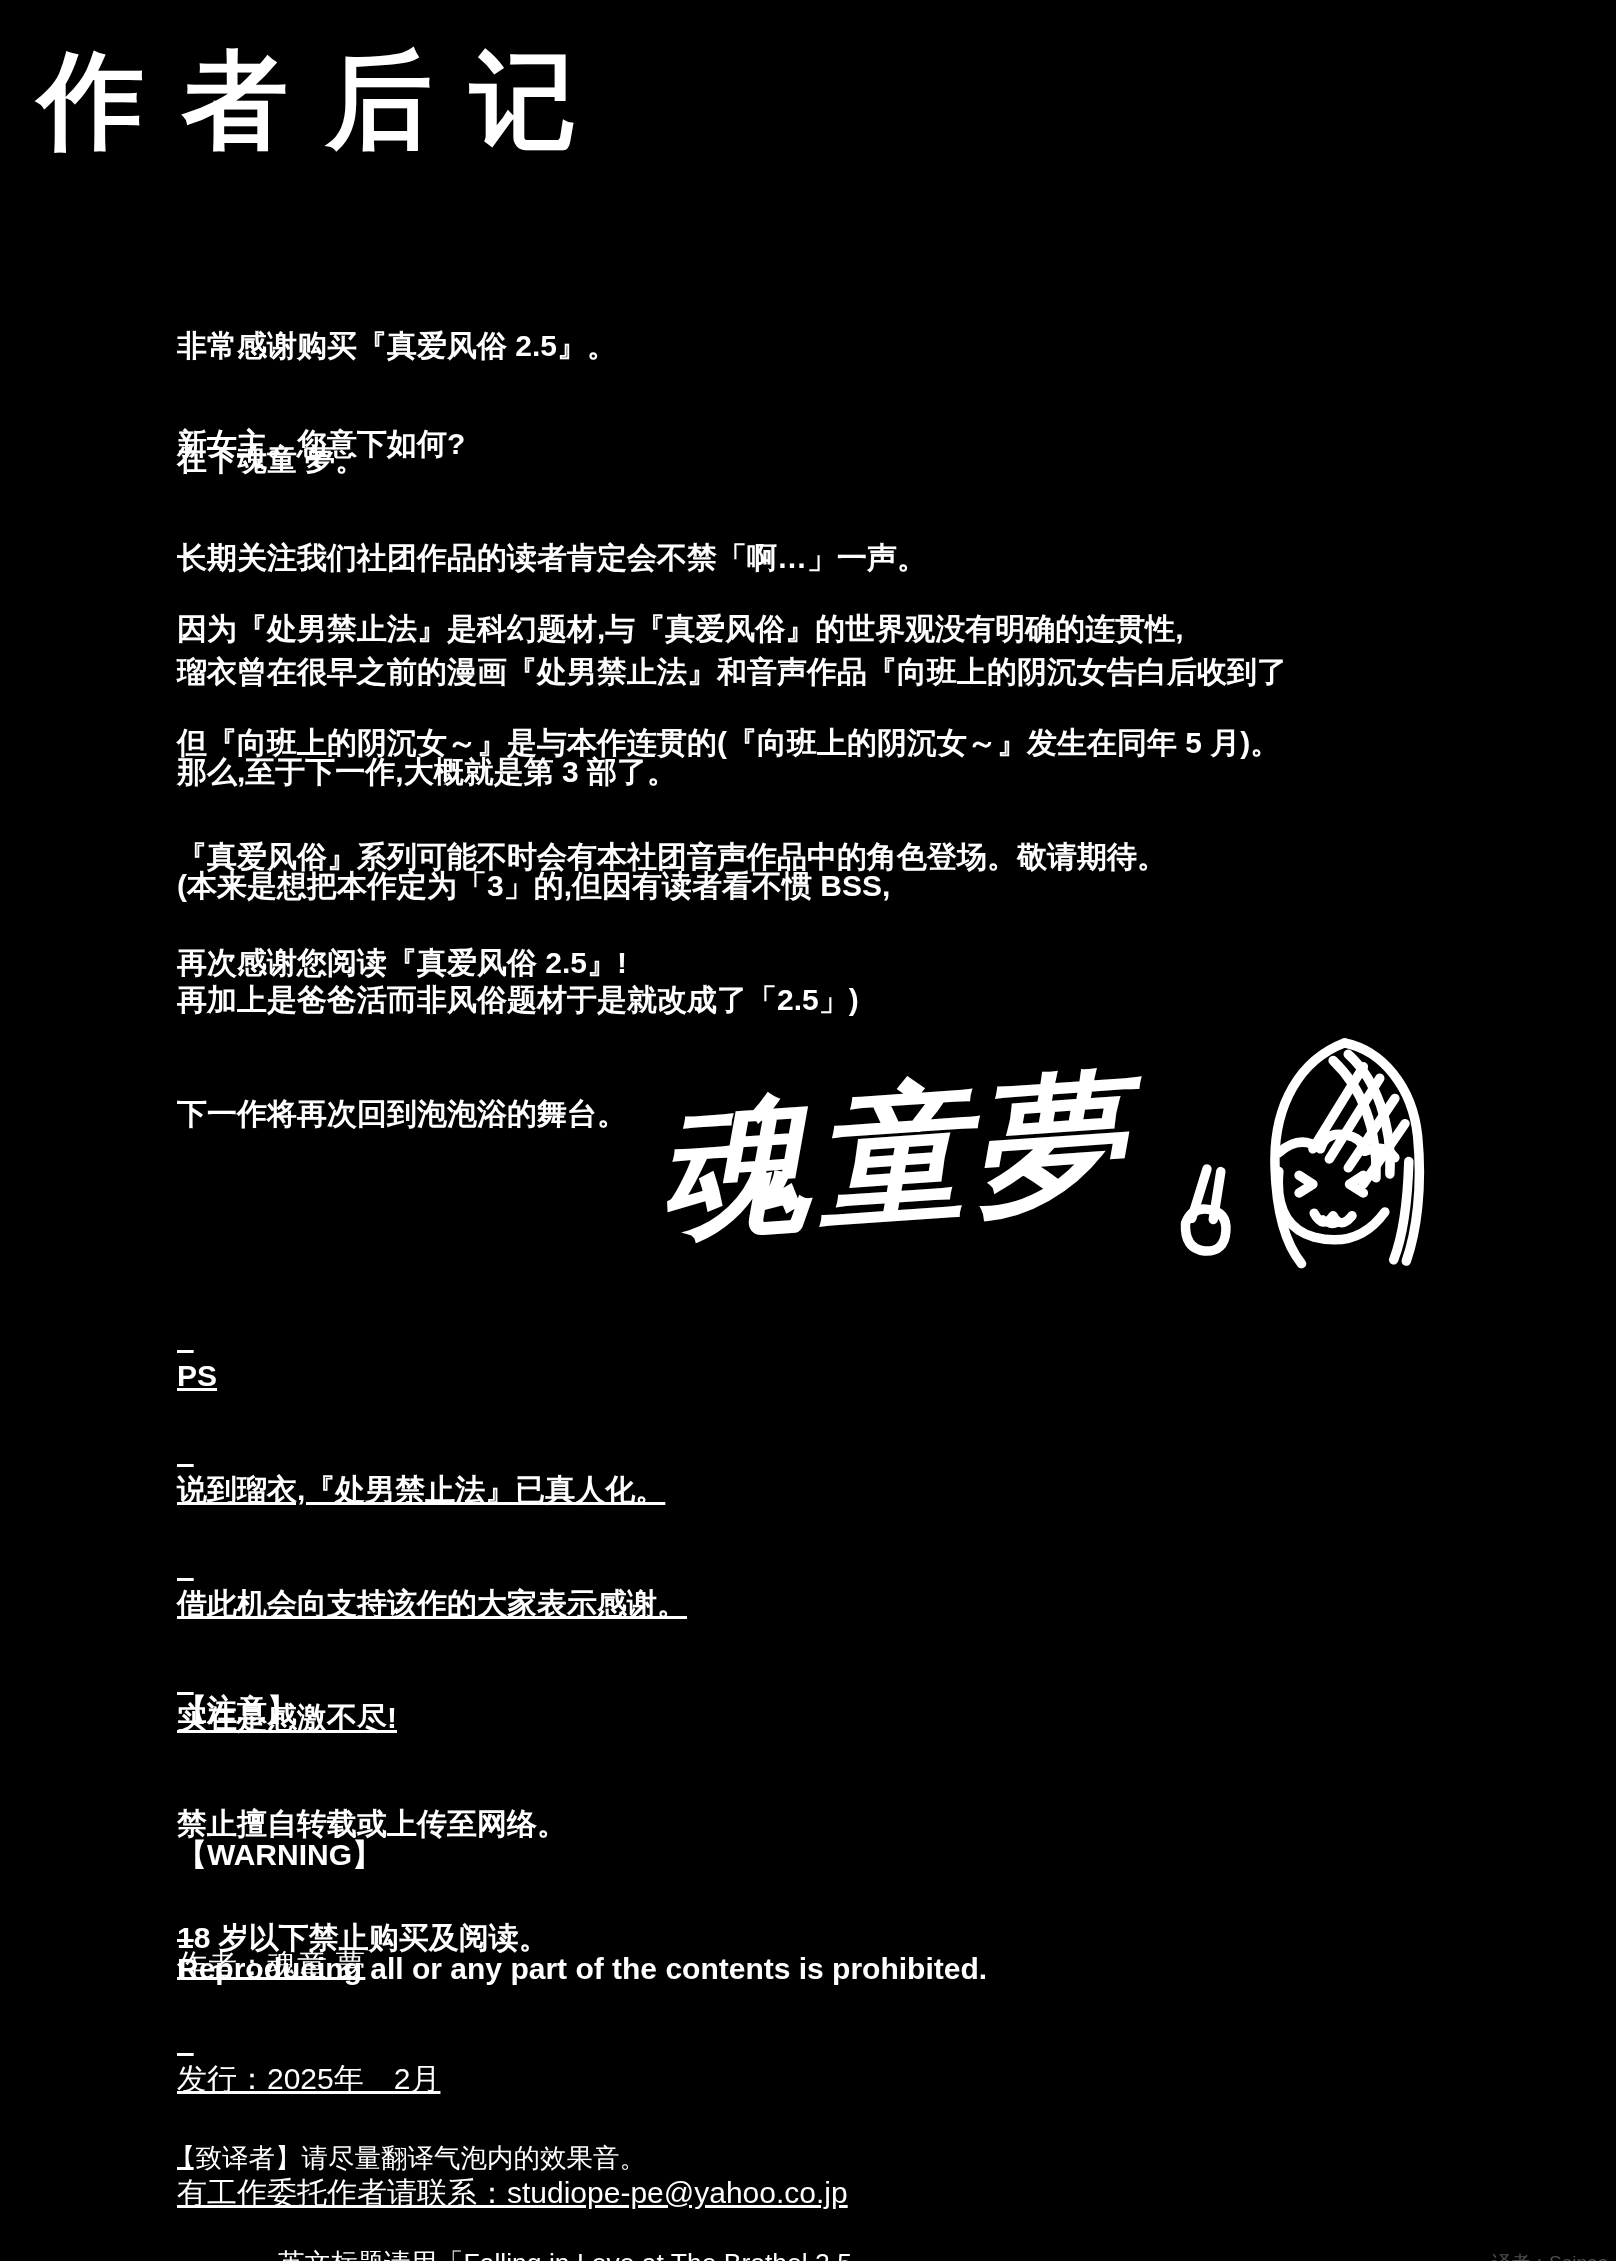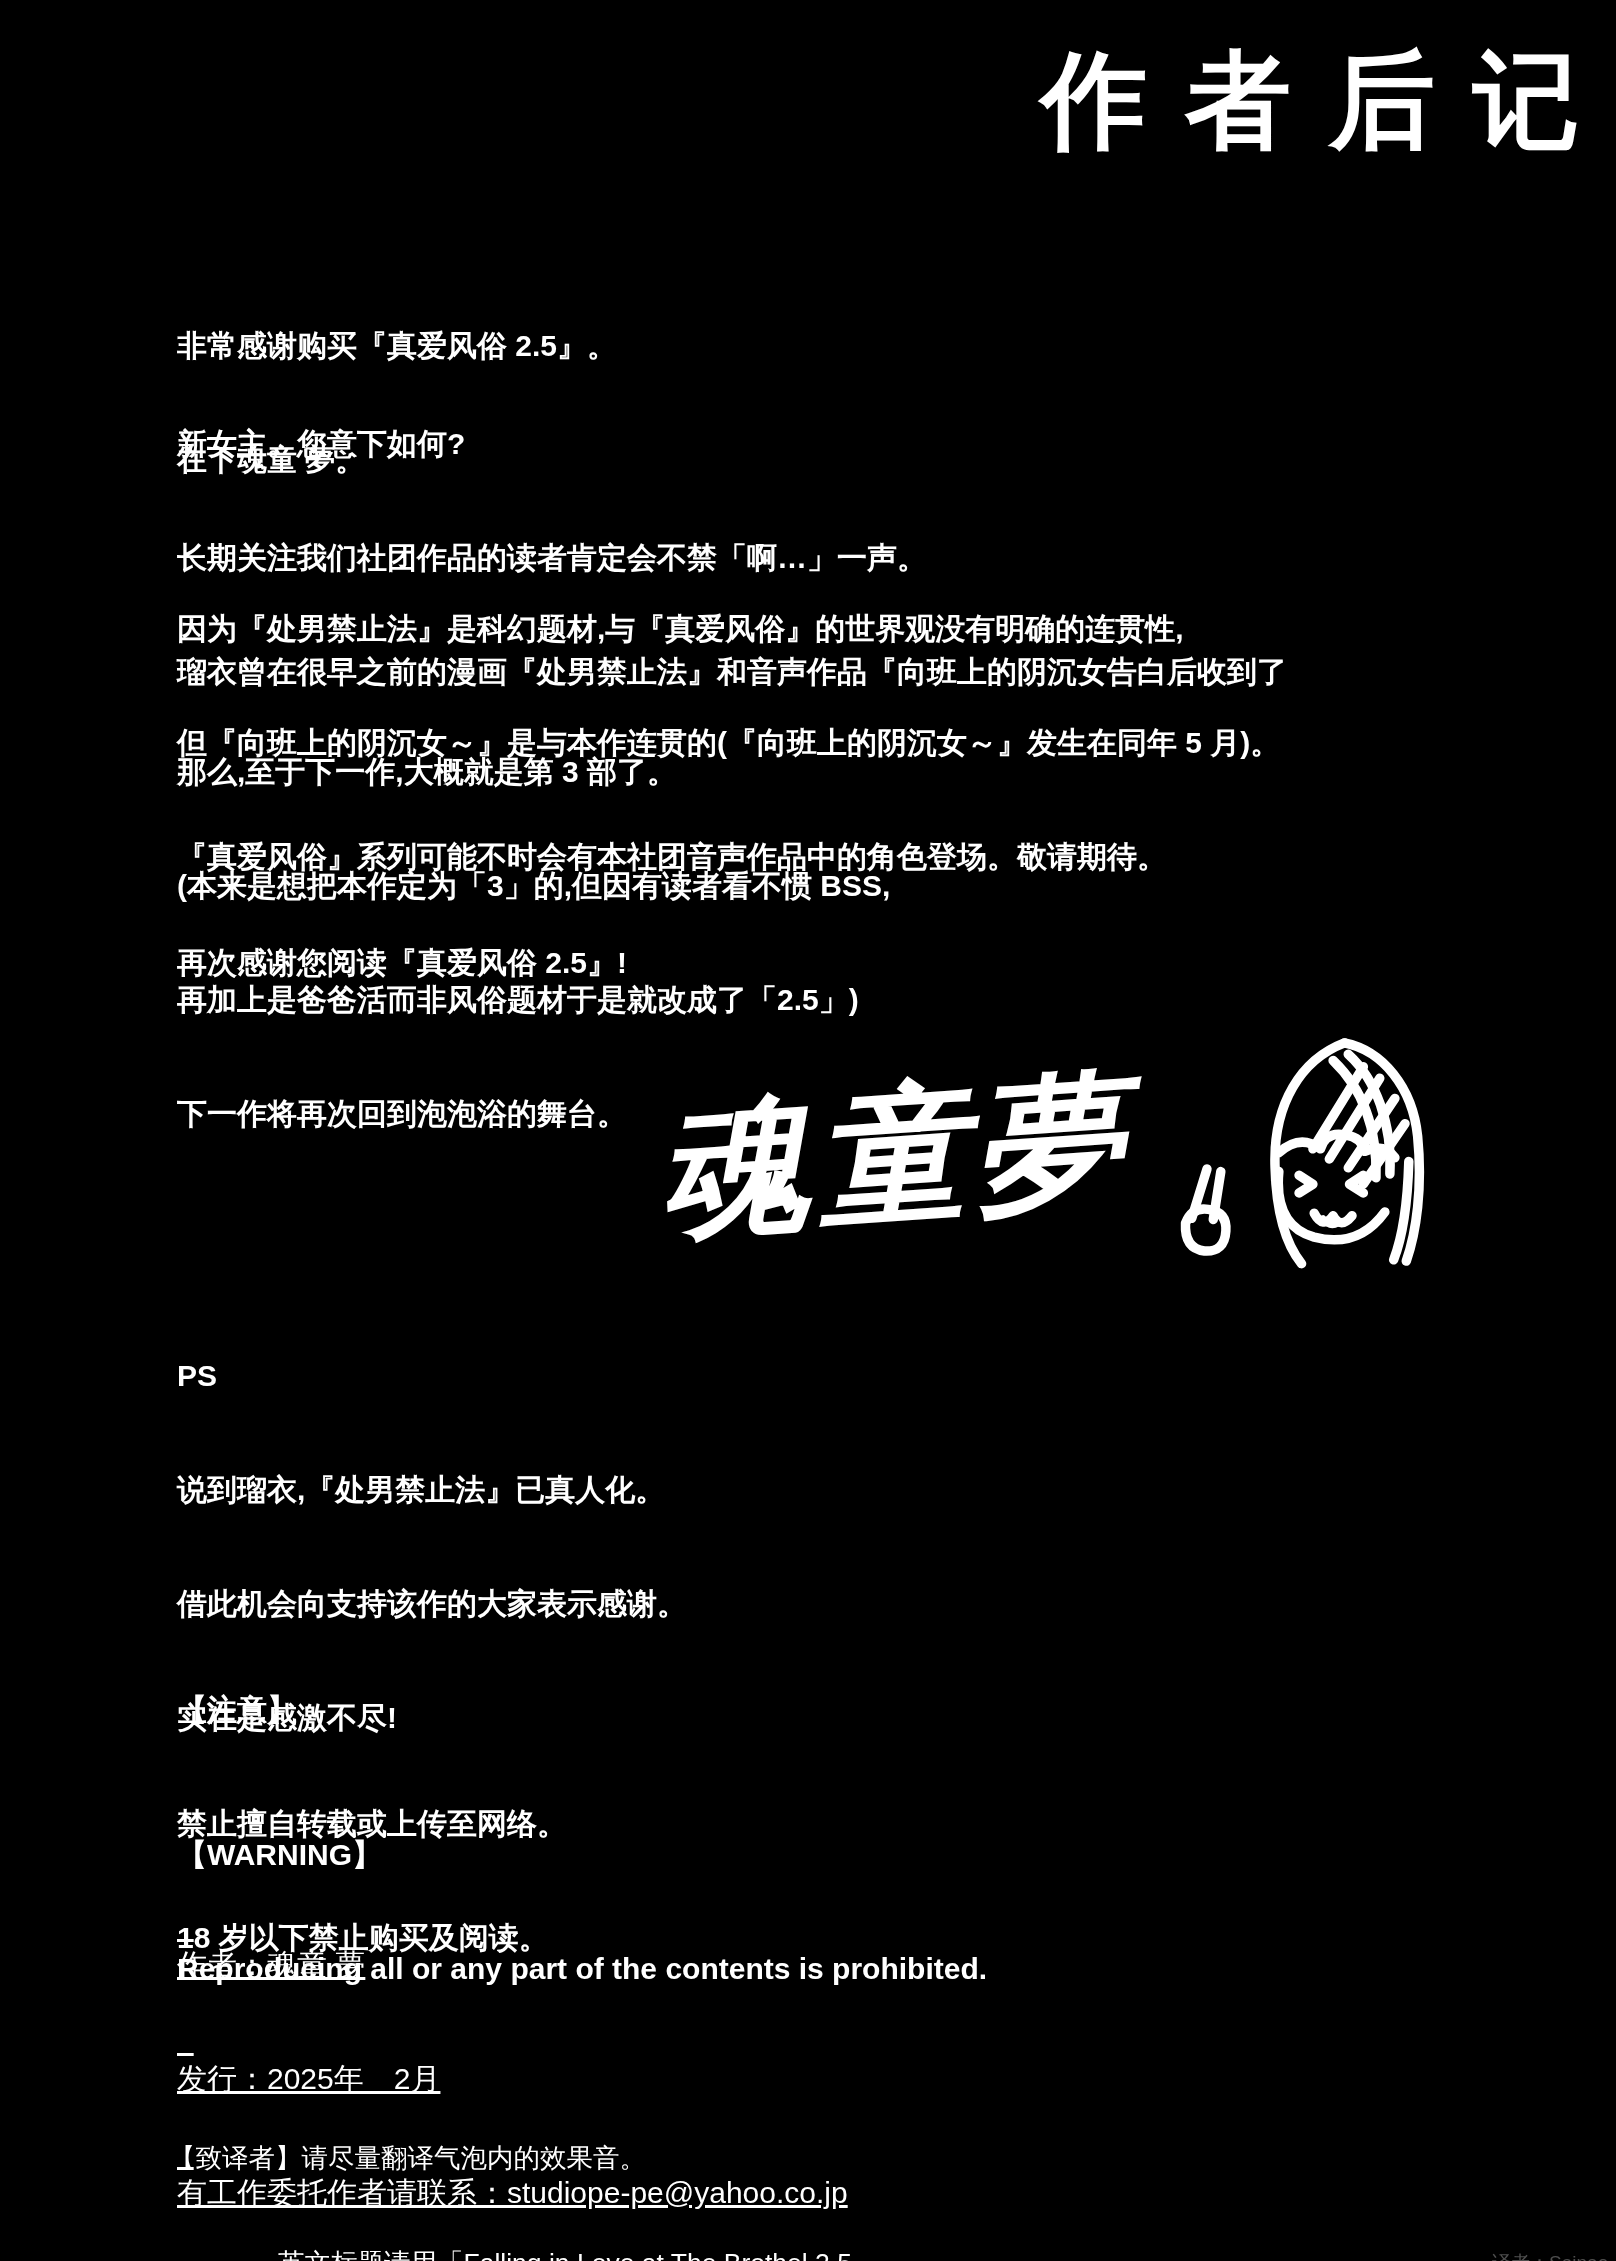--- a/index.html
+++ b/index.html
@@ -3,33 +3,33 @@
 <meta charset="utf-8">
 <style>
   html,body{margin:0;padding:0;}
   body{
     width:1617px;height:2261px;position:relative;overflow:hidden;
     background:#000;color:#fff;
     font-family:"Liberation Sans",sans-serif;
   }
   .title{
     position:absolute;top:30px;left:0;width:100%;
-    text-align:right;text-indent:38px;letter-spacing:38px;
+    text-align:left;text-indent:38px;letter-spacing:38px;
     font-size:106px;font-weight:900;
     font-family:"DejaVu Serif","Liberation Serif",serif;
     white-space:nowrap;
   }
   .block{position:absolute;left:177px;font-size:30px;line-height:38px;font-weight:700;white-space:pre;}
   .line{display:block;}
   .p1{top:251px;}
   .p2{top:349px;}
   .p3{top:534px;}
   .p4{top:677px;}
   .p5{top:868px;}
-  .ps{top:1281px;}
+  .ps{top:1281px;text-decoration:underline;}
   .notice{top:1615px;}
   .warning{top:1760px;font-weight:700;}
   .colophon{top:1870px;font-weight:400;text-decoration:underline;}
   .translator{top:2071px;left:169px;font-size:26.5px;line-height:35px;font-weight:400;}
   .translator .indent{padding-left:109px;}
   .credit{
     position:absolute;top:2209px;right:8.8px;left:auto;
     text-align:right;font-size:19px;line-height:21.5px;font-weight:400;
   }
   .signature{

